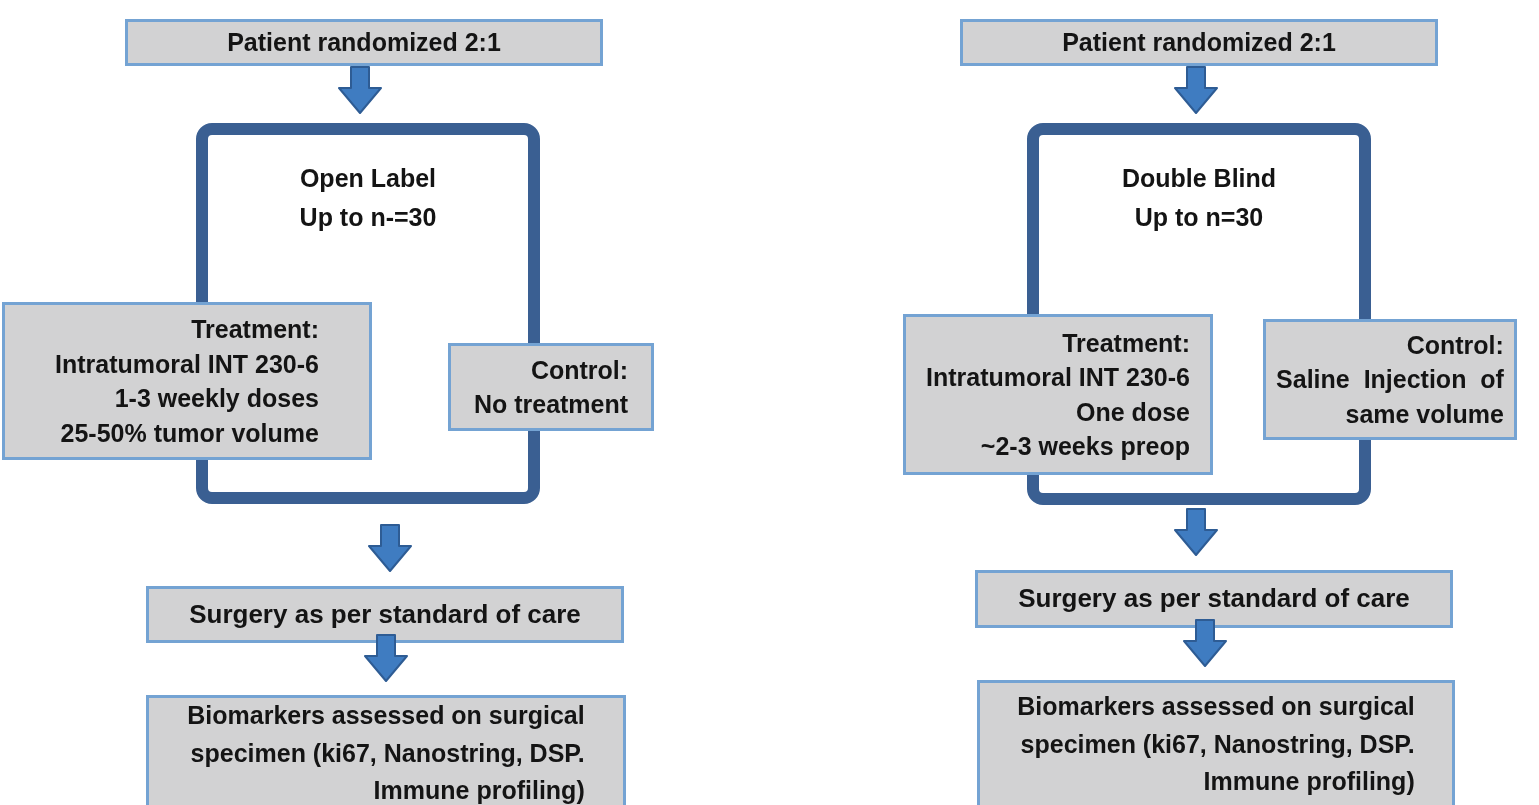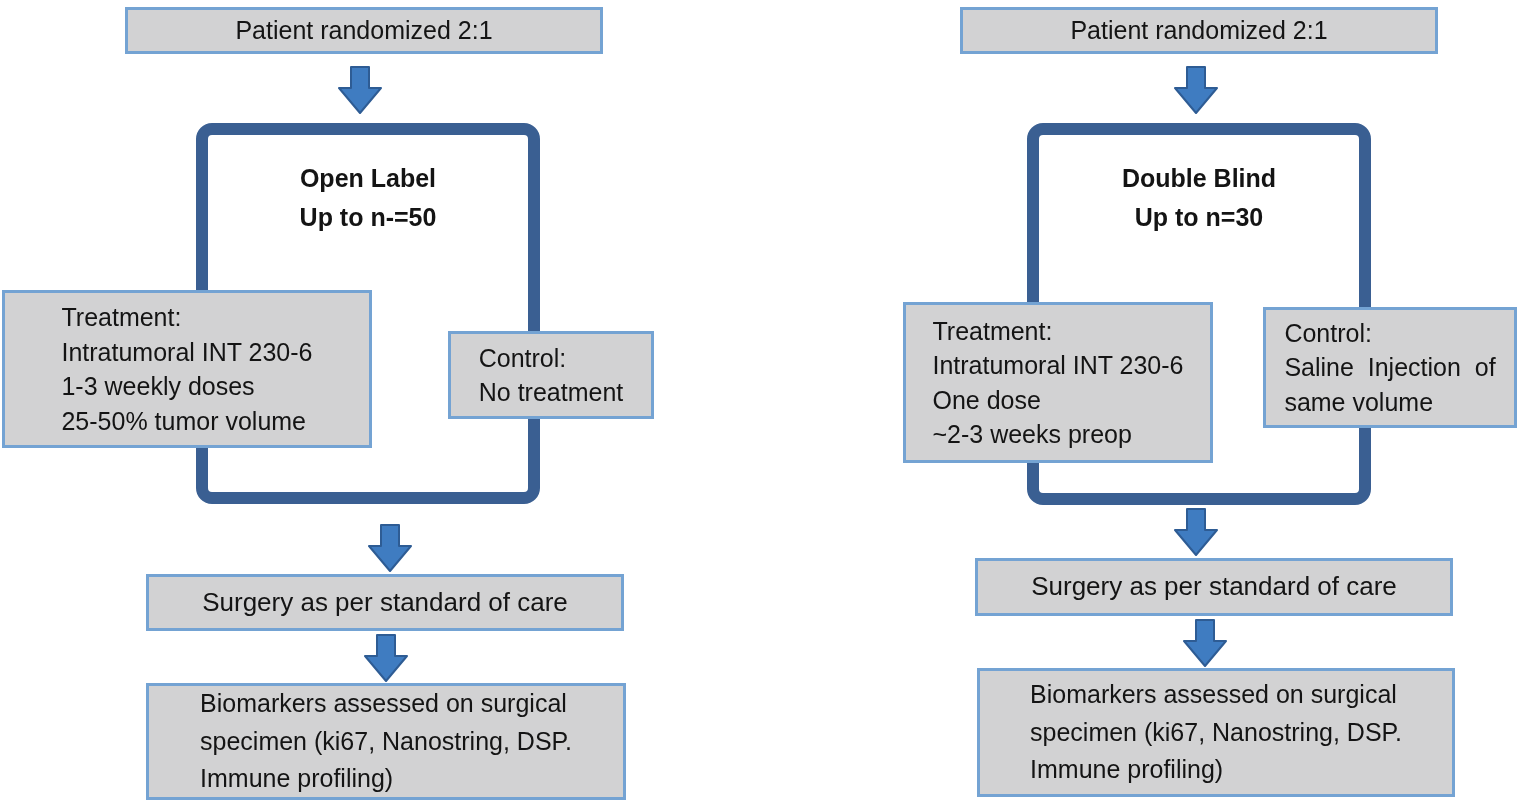--- a/index.html
+++ b/index.html
@@ -8,29 +8,30 @@
     width: 1539px; height: 805px;
     font-family: "Liberation Sans", sans-serif;
     position: relative; overflow: hidden;
   }
   .canvas { position: relative; width: 1539px; height: 805px; background: #ffffff; }
 
   
   .bx {
     position: absolute;
     display: flex; align-items: center; justify-content: center;
-    text-align: left;
+    text-align: right;
     background: var(--box-fill, #d2d2d3);
     border: 3px solid var(--box-border, #74a3d3);
-    font-weight: 400;
+    font-weight: 700;
     font-size: 25px;
     line-height: 1.38;
     color: var(--text-color, #141414);
     white-space: pre-line;
     z-index: 2;
+    margin-top: 12px;
   }
 
   
   .frame {
     position: absolute;
     border: 12px solid var(--frame-border, #3a5f92);
     border-radius: 16px;
     background: #ffffff;
     z-index: 1;
   }
@@ -85,21 +86,21 @@
     <div class="bx" id="l-rand">Patient randomized 2:1</div>
 
     <span class="arrow" id="l-a1">
       <svg viewBox="0 0 44 48">
           <polygon points="13,1 31,1 31,22 43,22 22,47 1,22 13,22"></polygon>
         </svg>
     </span>
 
     <div class="frame" id="l-frame">
       <div class="phase">Open Label
-Up to n-=50</div>
+Up to n-=30</div>
     </div>
 
     <div class="bx" id="l-treat">Treatment:
 Intratumoral INT 230-6
 1-3 weekly doses
 25-50% tumor volume</div>
 
     <div class="bx" id="l-ctrl">Control:
 No treatment</div>
 

